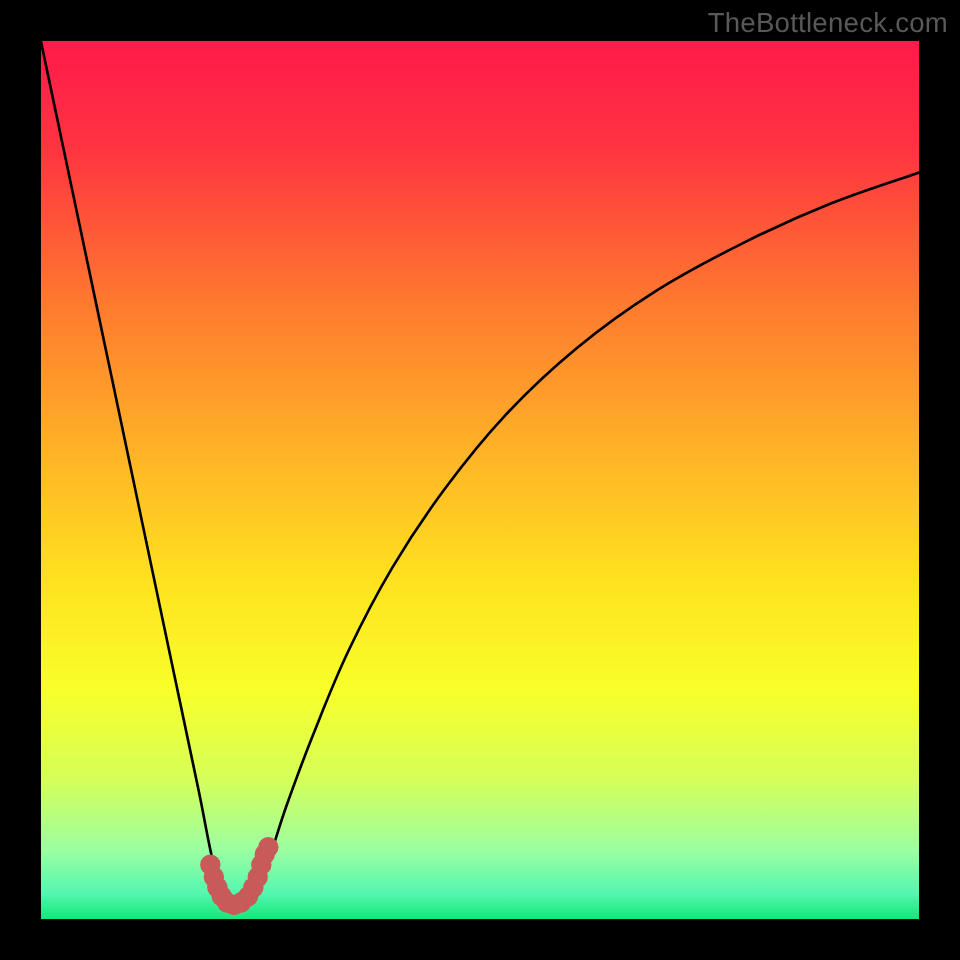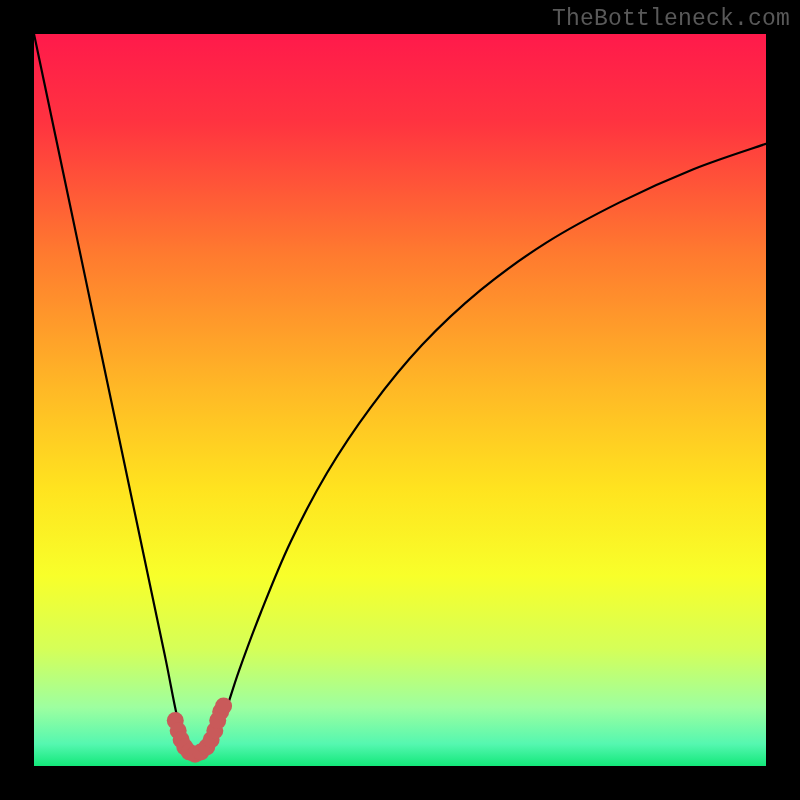--- a/index.html
+++ b/index.html
@@ -29,21 +29,20 @@
   .watermark {
     position: absolute;
     top: 6px;
     right: 10px;
     color: #595959;
     font-size: 23px;
     font-weight: 400;
     letter-spacing: 0.2px;
     z-index: 10;
     user-select: none;
-    font-family: Liberation Mono, monospace;
   }
   svg {
     display: block;
   }
 </style>
 </head>
 <body>
 
 <div class="frame">
   <div class="watermark">TheBottleneck.com</div>

